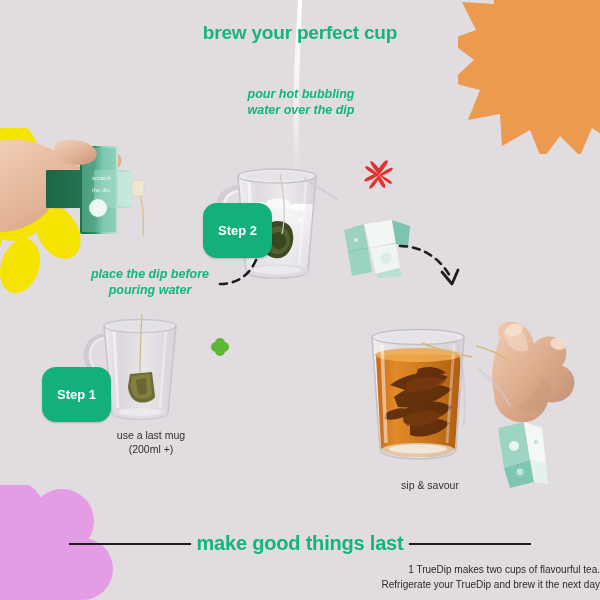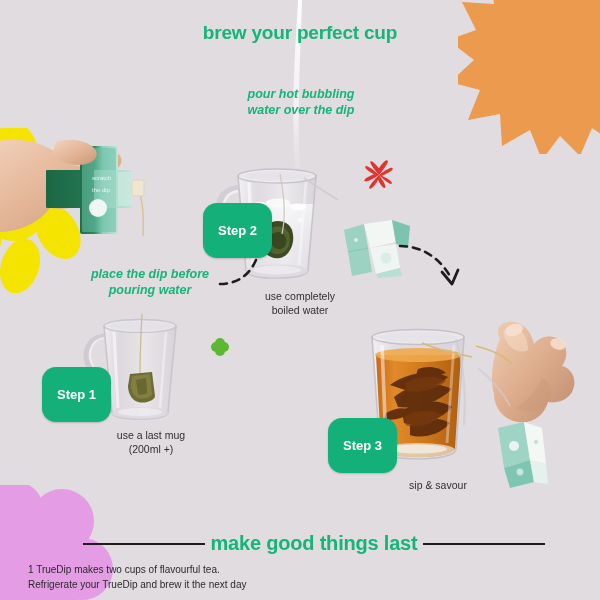--- a/index.html
+++ b/index.html
@@ -24,21 +24,21 @@
   
   .title{
     position:absolute;left:0;right:0;top:22px;
     text-align:center;
     color:#14b578;
     font-weight:bold;
     font-size:19px;
     letter-spacing:-0.2px;
   }
   .footer-wrap{
-    position:absolute;left:0;right:0;bottom:8px;text-align:left;margin-left:28px;
+    position:absolute;left:0;right:0;bottom:8px;text-align:right;
   }
   .footer-head{
     display:flex;align-items:center;justify-content:center;gap:0px;
     margin-bottom:7px;
   }
   .rule{height:2px;background:#1d1d1d;width:122px;}
   .footer-title{
     color:#14b578;font-weight:bold;font-size:20px;
     padding:0 6px;letter-spacing:-0.2px;white-space:nowrap;
   }
@@ -55,21 +55,21 @@
   #cap-place{top:266px;left:62px;width:176px;}
   #cap-steep{top:283px;left:382px;width:128px;}
 
   
   .cap-dark{
     position:absolute;color:#303030;font-size:10.5px;line-height:14px;
     text-align:center;
   }
   #cap-boiled{top:289px;left:240px;width:120px;}
   #cap-mug{top:428px;left:88px;width:126px;}
-  #cap-sip{top:478px;left:380px;width:116px;}
+  #cap-sip{top:478px;left:372px;width:116px;}
 
   
   .badge{
     position:absolute;background:#13b07a;color:#ffffff;
     font-weight:bold;font-size:13px;
     padding:20px 15px;border-radius:14px;
     box-shadow:0 1px 2px rgba(0,0,0,.18);
     white-space:nowrap;
   }
   #badge-1{top:367px;left:42px;}
@@ -395,37 +395,32 @@
     <div>place the dip before</div>
     <div>pouring water</div>
   </div>
 
   <div class="cap-green" id="cap-pour">
     <div>pour hot bubbling</div>
     <div>water over the dip</div>
   </div>
 
 
-  <div class="cap-dark" id="cap-boiled">
-    <div>use completely</div>
-    <div>boiled water</div>
-  </div>
 
   <div class="cap-dark" id="cap-mug">
     <div>use a last mug</div>
     <div>(200ml +)</div>
   </div>
 
   <div class="cap-dark" id="cap-sip">
     <div>sip &amp; savour</div>
   </div>
 
   <div class="badge" id="badge-1">Step 1</div>
   <div class="badge" id="badge-2">Step 2</div>
-  <div class="badge" id="badge-3">Step 3</div>
 
   <div class="footer-wrap">
     <div class="footer-head">
       <div class="rule"></div>
       <div class="footer-title">make good things last</div>
       <div class="rule"></div>
     </div>
     <div class="footer-sub">1 TrueDip makes two cups of flavourful tea.</div>
     <div class="footer-sub">Refrigerate your TrueDip and brew it the next day</div>
   </div>

